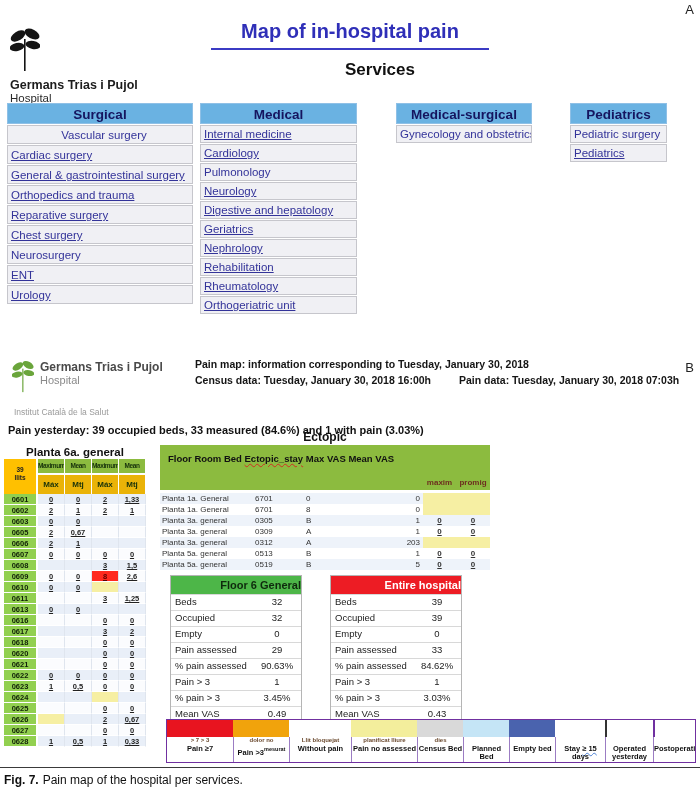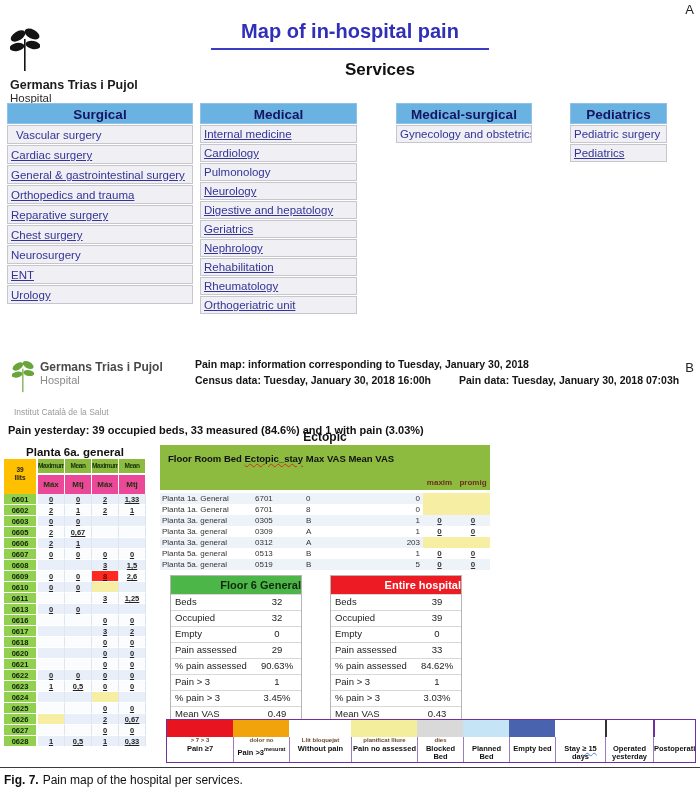--- a/index.html
+++ b/index.html
@@ -23,21 +23,21 @@
   .svc-col:nth-child(2){left:200px;width:157px}
   .svc-col:nth-child(3){left:396px;width:136px}
   .svc-col:nth-child(4){left:570px;width:97px}
   .svc-head{height:21px;background:#6ab2e2;color:#15155f;font-weight:bold;font-size:13.5px;
             text-align:center;line-height:21px;border:1px solid #8fc0e6;box-sizing:border-box}
   .svc-item{height:18px;background:#f0f0f4;border:1px solid #c6c6cc;margin-top:1px;
             font-size:11.5px;line-height:17px;padding-left:3px;color:#333399;box-sizing:border-box;
             white-space:nowrap;overflow:hidden}
   .svc-col:nth-child(1) .svc-item{height:19px;line-height:18px}
   .u{text-decoration:underline}
-  .ctr{padding-left:8px}
+  .ctr{text-align:center;padding-left:8px}
 
   
   #logoB{position:absolute;left:12px;top:358px;width:180px}
   #logoB .row{display:flex}
   #logoB .lg-name{font-weight:bold;font-size:12px;color:#4a4a4a;line-height:13px;margin-top:3px}
   #logoB .lg-type{font-size:11px;color:#8a8a8a}
   #logoB .lg-inst{font-size:8.5px;color:#9a9a9a;margin-top:9px;margin-left:2px}
   #b-header{position:absolute;left:195px;top:356px;width:505px;font-weight:bold;
             font-size:10.5px;color:#151515;line-height:16px}
   .b-row{display:flex;white-space:nowrap}
@@ -52,21 +52,21 @@
   .pl-head{display:flex}
   .pl-beds{width:34px;height:35px;background:#ffc000;font-size:6.5px;font-weight:bold;
            text-align:center;padding-top:7px;line-height:8px;border-right:2px solid #fff;
            box-sizing:border-box;color:#222}
   .pl-headR{width:108px}
   .pl-ghrow{display:flex;height:14px}
   .pl-gh{width:27px;background:#8cbb3f;color:#15300a;font-weight:bold;font-size:6.5px;
          line-height:14px;text-align:center;overflow:hidden;border-right:1px solid #fff;
          box-sizing:border-box;letter-spacing:-0.4px}
   .pl-chrow{display:flex;height:19px;margin-top:2px}
-  .pl-ch{width:27px;background:#ec4899;color:#17320a;font-weight:bold;font-size:8px;
+  .pl-ch{width:27px;background:#eab308;color:#17320a;font-weight:bold;font-size:8px;
          line-height:19px;text-align:center;border-right:1px solid #fff;box-sizing:border-box}
   .pl-row{display:flex;height:11px;background:#fbfcfe}
   .pl-row:nth-child(odd){background:#e9eff8}
   .pl-bed{width:34px;background:#92d050;font-size:7.5px;font-weight:bold;text-align:center;
           line-height:11px;border-right:2px solid #fff;border-bottom:1px solid #fff;
           box-sizing:border-box;color:#102008}
   .pl-val{width:27px;text-align:center;line-height:11px;font-size:7.5px;font-weight:bold;
           border-right:1px solid #dfe5ee;border-bottom:1px solid #fff;box-sizing:border-box;color:#222}
   .uv{text-decoration:underline}
   .red-val{color:#5c0000}
@@ -580,21 +580,21 @@
       <div class="lg-lab">
         <div class="lg-note">Llit bloquejat</div>
         <div class="lg-text">Without pain</div>
       </div>
       <div class="lg-lab">
         <div class="lg-note">planificat  lliure</div>
         <div class="lg-text">Pain no assessed</div>
       </div>
       <div class="lg-lab">
         <div class="lg-note">dies</div>
-        <div class="lg-text">Blocked Bed</div>
+        <div class="lg-text">Census Bed</div>
       </div>
       <div class="lg-lab">
         <div class="lg-note"></div>
         <div class="lg-text">Planned Bed</div>
       </div>
       <div class="lg-lab">
         <div class="lg-note"></div>
         <div class="lg-text">Empty bed</div>
       </div>
       <div class="lg-lab">

